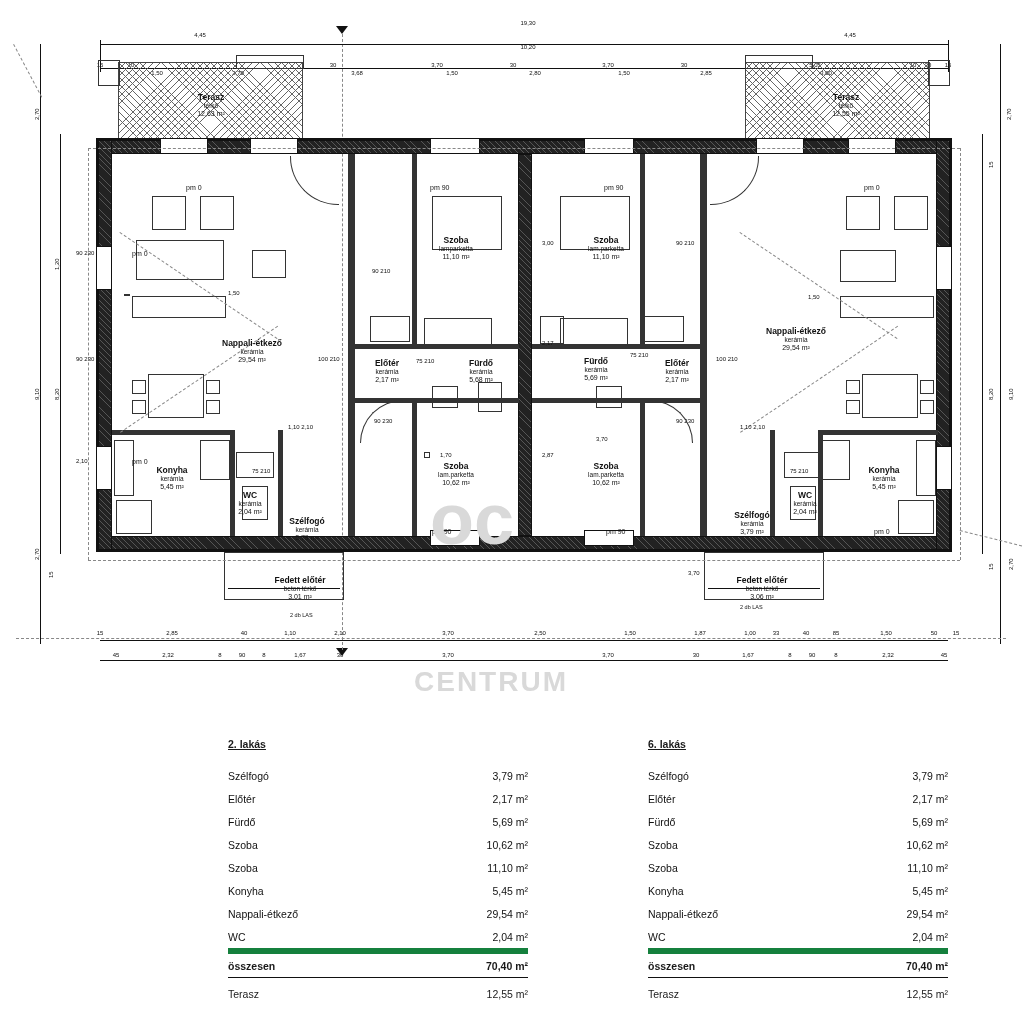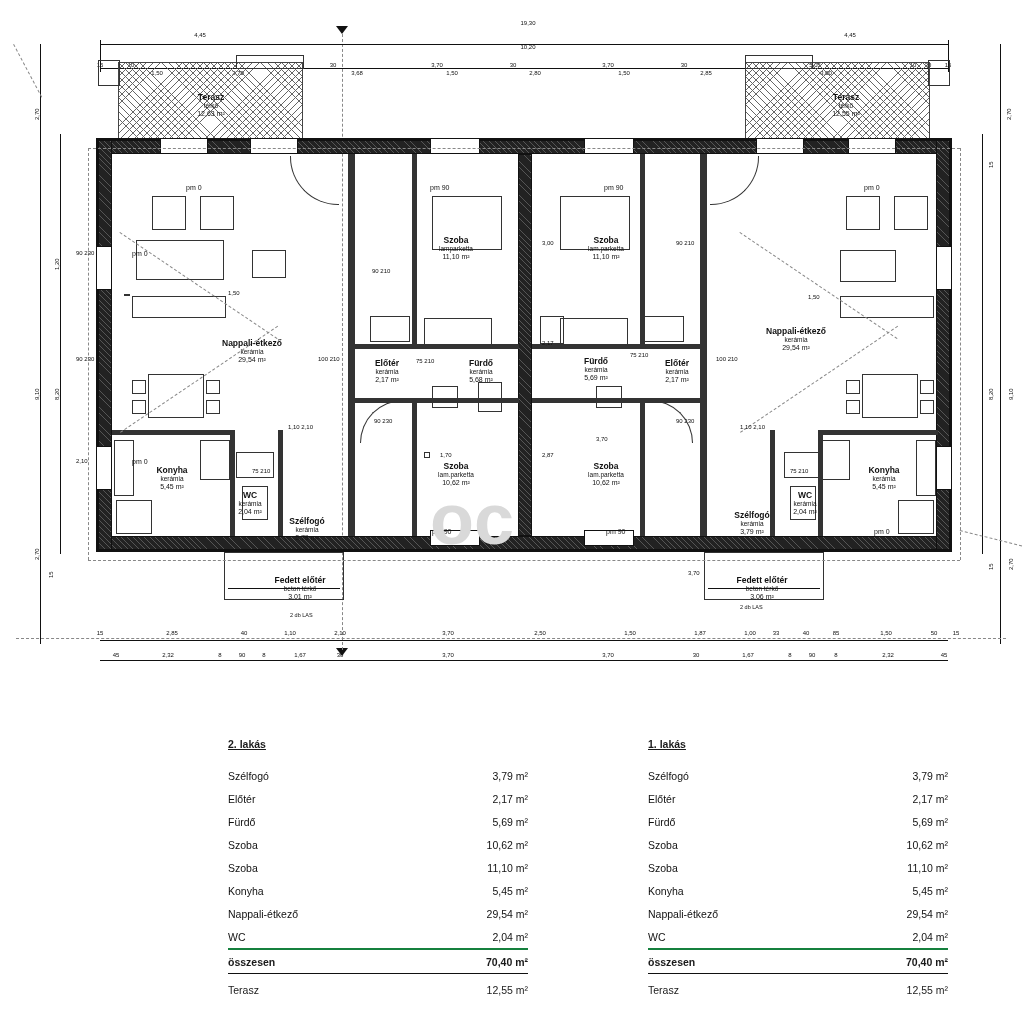--- a/index.html
+++ b/index.html
@@ -26,21 +26,21 @@
                      repeating-linear-gradient(-45deg,#666 0px,#666 0.6px,transparent 0.6px,transparent 5px);
   }
   .box{position:absolute;border:1px solid #333;box-sizing:border-box;}
   .wm{position:absolute;color:#d9d9d9;font-weight:700;letter-spacing:2px;user-select:none;margin-top:48px;}
   .tables{position:absolute;left:0;top:700px;width:1024px;height:329px;}
   .tbl{position:absolute;width:300px;font-size:10.5px;}
   .tbl .tt{font-weight:700;text-decoration:underline;margin-bottom:14px;font-size:10.5px;}
   .trow{display:flex;justify-content:space-between;padding:6px 0 5px 0;}
   .trow .nm{color:#111;}
   .trow .vl{color:#111;}
-  .trow.sum{font-weight:700;border-top:2px solid #15803d;border-bottom:1px solid #111;}
+  .trow.sum{font-weight:700;border-top:6px solid #15803d;border-bottom:1px solid #111;}
   .trow.after{padding-top:10px;}
 </style>
 </head>
 <body>
 
 <div class="plan">
 
   <div class="lbl c" style="left:342px;top:12px;font-weight:700;font-size:9px;"></div>
   <div style="position:absolute;left:336px;top:26px;width:0;height:0;border-left:6px solid transparent;border-right:6px solid transparent;border-top:8px solid #111;"></div>
   <div class="lbl c" style="left:342px;top:662px;font-weight:700;font-size:9px;"></div>
@@ -378,20 +378,21 @@
   <div class="dim" style="left:608px;top:652px;">3,70</div>
   <div class="dim" style="left:696px;top:652px;">30</div>
   <div class="dim" style="left:748px;top:652px;">1,67</div>
   <div class="dim" style="left:790px;top:652px;">8</div>
   <div class="dim" style="left:812px;top:652px;">90</div>
   <div class="dim" style="left:836px;top:652px;">8</div>
   <div class="dim" style="left:888px;top:652px;">2,32</div>
   <div class="dim" style="left:944px;top:652px;">45</div>
 
   <div class="wm" style="left:430px;top:430px;font-size:72px;letter-spacing:0;">oc</div>
+  <div class="wm" style="left:414px;top:618px;font-size:28px;">CENTRUM</div>
 </div>
 
 <div class="tables">
   <div class="tbl" id="table-0" style="left:228px;top:38px;">
       <div class="tt">2. lakás</div>
       <div class="trow">
         <span class="nm">Szélfogó</span>
         <span class="vl">3,79 m²</span>
       </div>
       <div class="trow">
@@ -425,21 +426,21 @@
       <div class="trow sum">
         <span>összesen</span>
         <span>70,40 m²</span>
       </div>
       <div class="trow after">
         <span>Terasz</span>
         <span>12,55 m²</span>
       </div>
     </div>
   <div class="tbl" id="table-1" style="left:648px;top:38px;">
-      <div class="tt">1. lakás</div>
+      <div class="tt">6. lakás</div>
       <div class="trow">
         <span class="nm">Szélfogó</span>
         <span class="vl">3,79 m²</span>
       </div>
       <div class="trow">
         <span class="nm">Előtér</span>
         <span class="vl">2,17 m²</span>
       </div>
       <div class="trow">
         <span class="nm">Fürdő</span>

